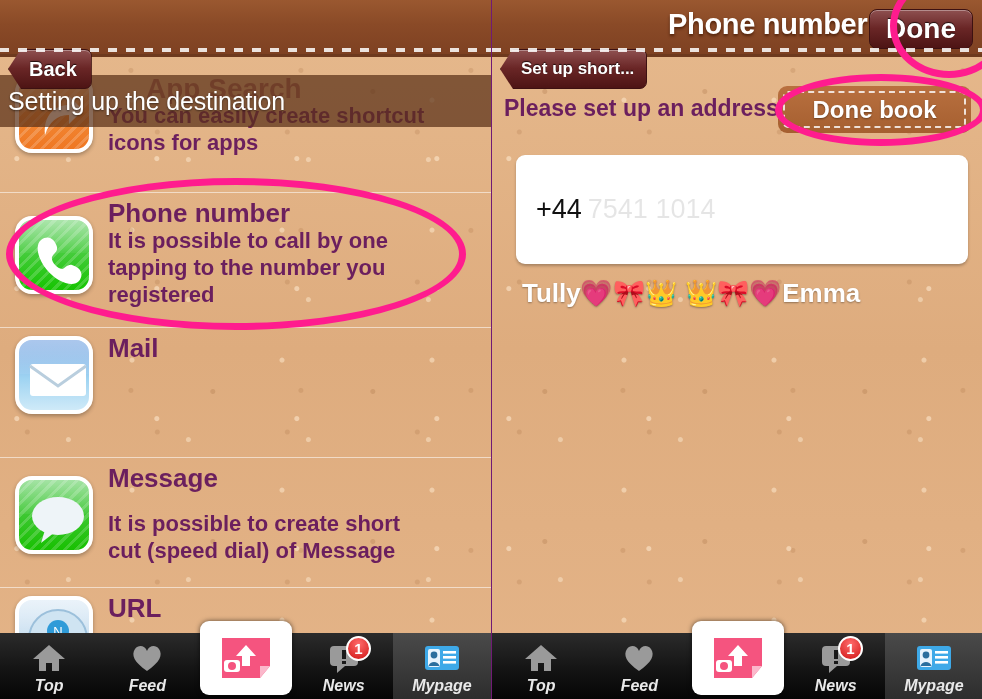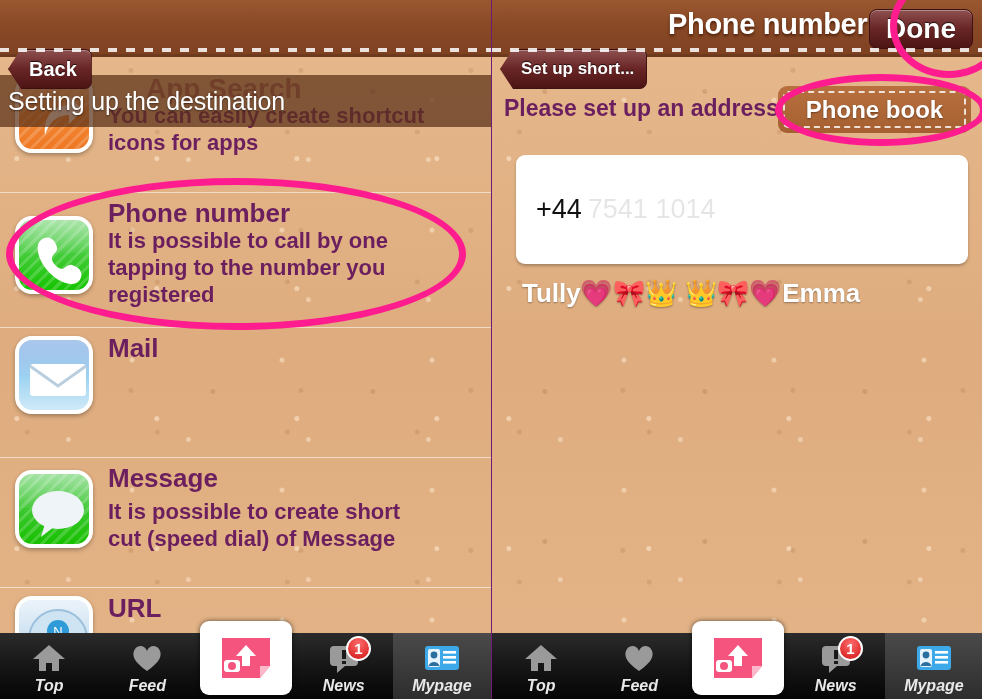--- a/index.html
+++ b/index.html
@@ -226,21 +226,21 @@
             <div class="stripes"></div>
               <div class="gloss"></div>
             <svg width="78" height="78" viewBox="0 0 78 78" style="position:absolute;left:0;top:0">
               <ellipse cx="39" cy="36" rx="26" ry="19" fill="#eef4f8"></ellipse>
               <path d="M26 50 L22 63 L36 52 Z" fill="#eef4f8"></path>
             </svg>
           </div>
         </div>
         <div class="tx">
           <div class="rtitle">Message</div>
-          <div class="rdesc" style="margin-top:6px">It is possible to create short cut (speed dial) of Message</div>
+          <div class="rdesc" style="margin-top:18px">It is possible to create short cut (speed dial) of Message</div>
         </div>
       </div>
 
       <div class="row" style="top:530px;">
         <div class="ic">
           <div class="appicon ic-safari">
             <div class="gloss"></div>
             <svg width="78" height="78" viewBox="0 0 78 78" style="position:absolute;left:0;top:0">
               <circle cx="39" cy="39" r="29" fill="#cfe4f2" stroke="#9cc0db" stroke-width="2"></circle>
               <circle cx="39" cy="31" r="11" fill="#2f9bd8"></circle>
@@ -325,21 +325,21 @@
       <div class="navtitle right-title">Phone number</div>
       <div class="donebtn">
         <span>Done</span>
       </div>
       <div class="stitch"></div>
     </div>
 
     <div class="hint">Please set up an address.</div>
 
     <div class="pbook">
-      <span>Phone book</span>
+      <span>Done book</span>
     </div>
 
     <div class="field">
       <span class="val">+44</span>
       <span class="ph">7541 1014</span>
     </div>
 
     <div class="contact">Tully💗🎀👑 👑🎀💗Emma</div>
 
     <div class="ann" style="left:398px; top:-26px; width:118px; height:104px;"></div>

